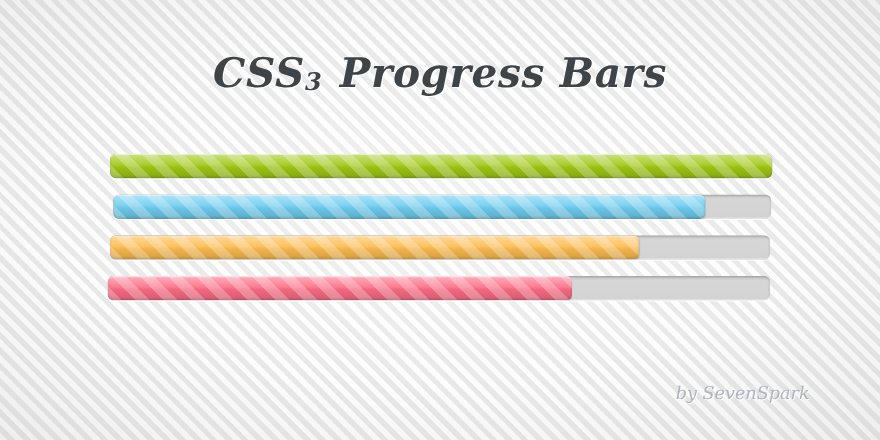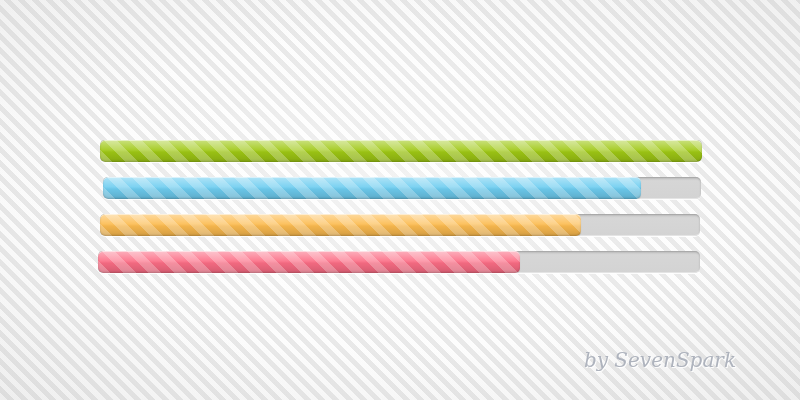--- a/index.html
+++ b/index.html
@@ -116,34 +116,35 @@
                 inset 0 -1px 2px rgba(0,0,0,0.18),
                 0 1px 1px rgba(0,0,0,0.12);
   }
 
   #credit {
     position: absolute;
     right: 64px;
     top: 348px;
     font-family: "DejaVu Serif", serif;
     font-style: italic;
-    font-size: 20px;
+    font-size: 16px;
     color: #aeb3bd;
     text-shadow: 1px 1px 0 rgba(255,255,255,0.9);
     white-space: nowrap;
   }
 </style>
 </head>
 <body>
 
 <div id="stage" style="background-color: rgb(239, 239, 239);">
 
   <div id="bg-texture"></div>
   <div id="bg-vignette"></div>
 
+  <div id="title" style="color: rgb(63, 68, 72);"><span>CSS</span><span class="sup3">3</span><span> Progress Bars</span></div>
 
   <div id="bars">
 
     <div class="bar-row">
       <div class="track" style="left: 100px; width: 602px;">
         <div class="fill" style="width: 602px; background-color: rgb(159, 200, 20);"></div>
       </div>
     </div>
 
     <div class="bar-row">

